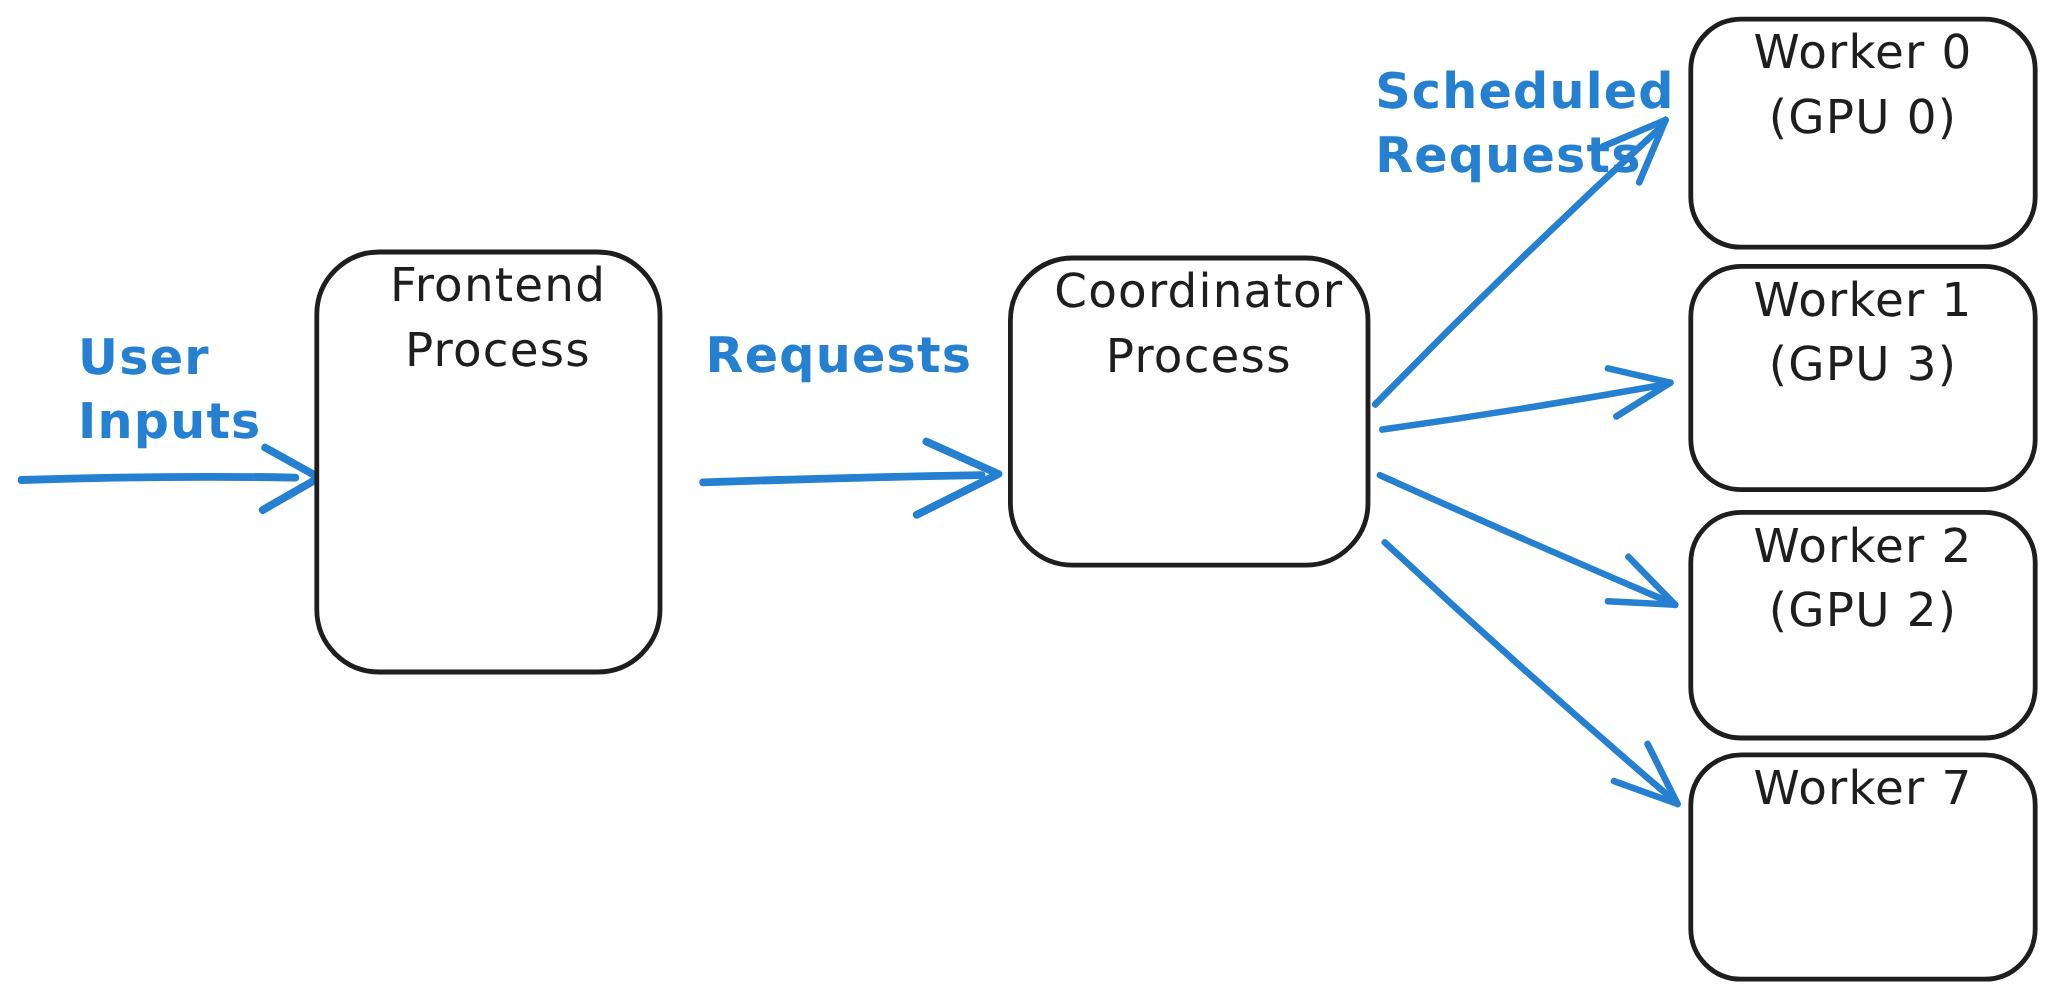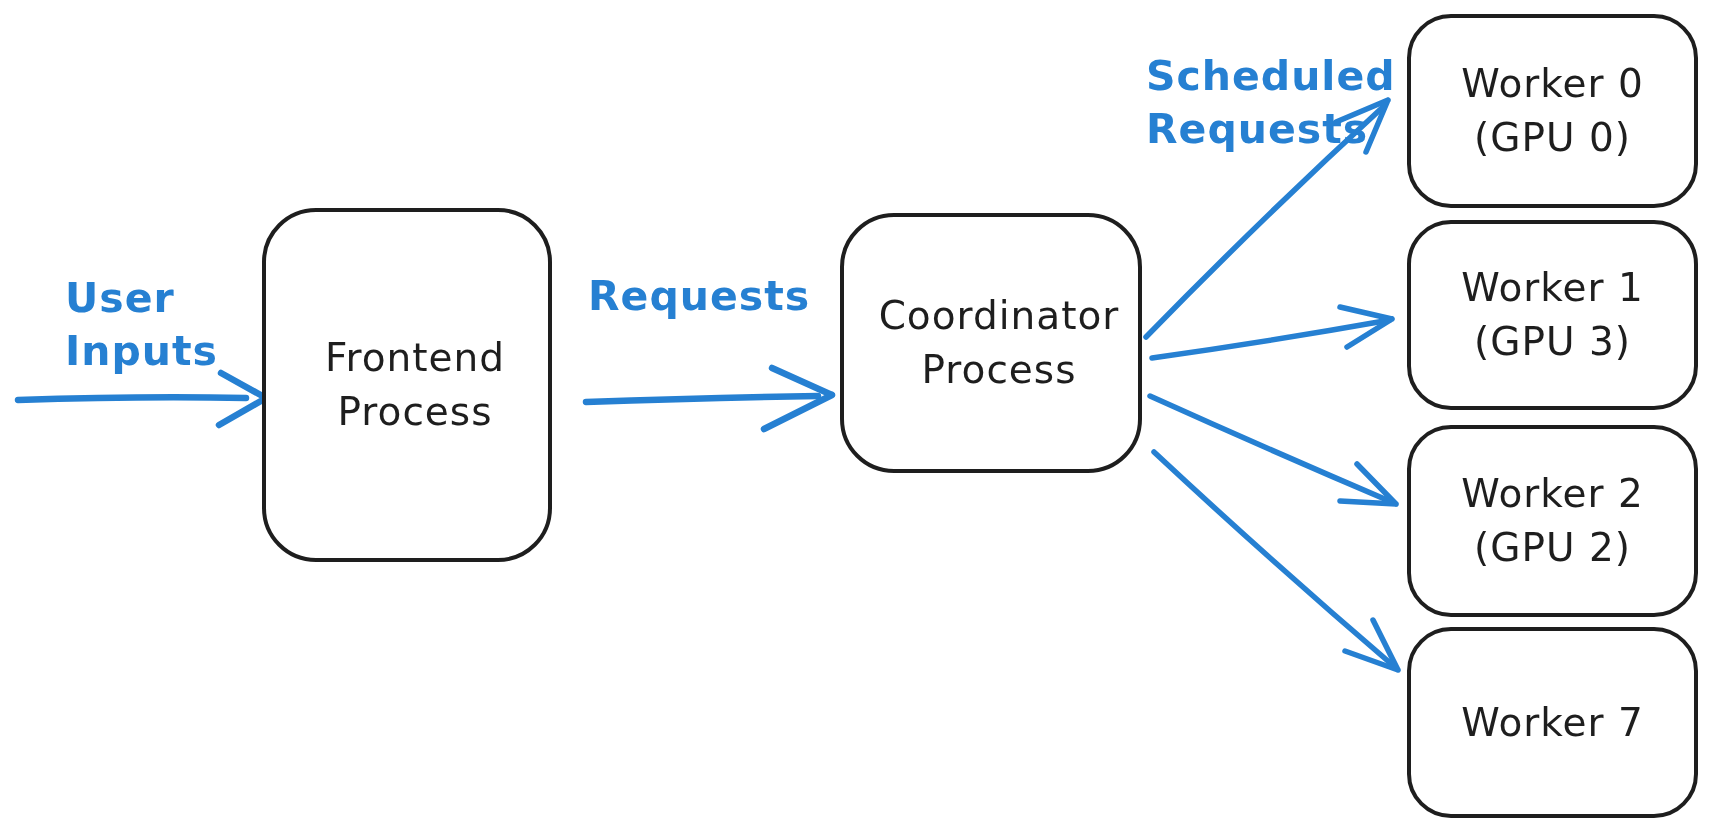--- a/index.html
+++ b/index.html
@@ -17,21 +17,21 @@
   .canvas{position:relative;width:1723px;height:837px;}
   svg.wires{position:absolute;left:0;top:0;width:1723px;height:837px;z-index:1;}
   svg.wires path{fill:none;stroke:var(--accent);stroke-linecap:round;stroke-linejoin:round;}
   .shaft-main{stroke-width:6.5px;}
   .shaft-fan{stroke-width:5.5px;}
 
   .node{
     position:absolute;z-index:2;
     background:var(--bg);
     border:4.5px solid var(--stroke);
-    display:flex;align-items:center;justify-content:center;
+    display:flex;align-items:flex-start;justify-content:center;
     box-sizing:border-box;
   }
   .node.big{border-radius:54px;padding-left:16px;}
   .node.small{border-radius:44px;}
   .node-label{
     text-align:center;
     color:var(--stroke);
     font-size:39px;
     line-height:1.38;
     letter-spacing:1px;

